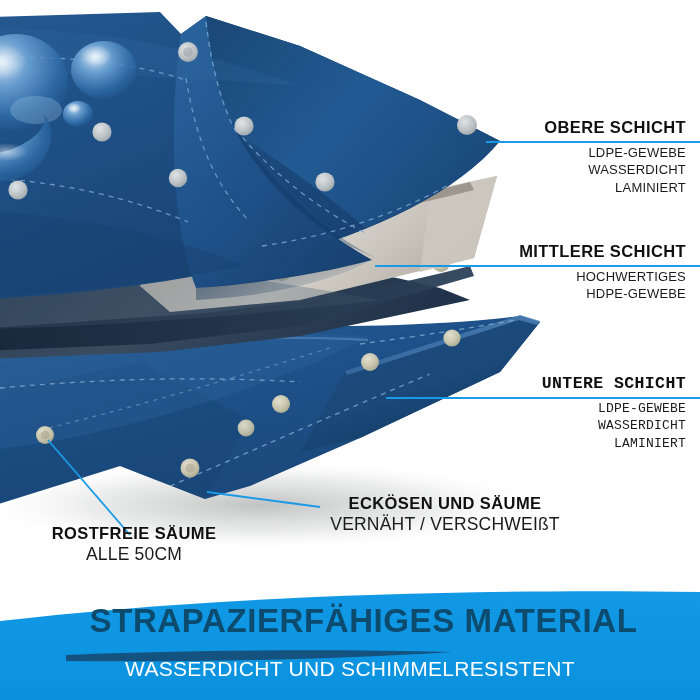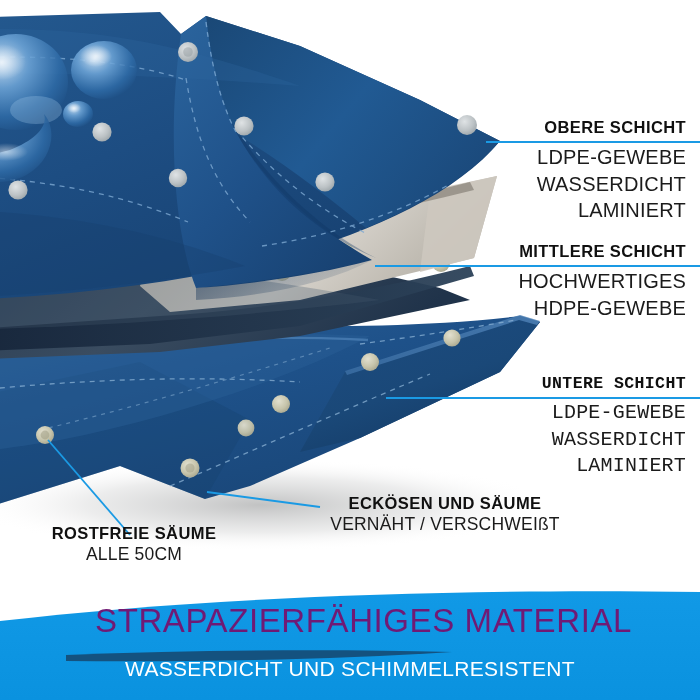--- a/index.html
+++ b/index.html
@@ -40,21 +40,21 @@
     line-height: 1.16;
     white-space: nowrap;
   }
   .callout-rule {
     height: 2px;
     background: #1a9ae4;
     margin-top: 3px;
     margin-bottom: 2px;
   }
   .callout-body {
-    font-size: 20px;
+    font-size: 13px;
     font-weight: 400;
     color: #1b1b1b;
     line-height: 1.33;
     letter-spacing: 0.2px;
     white-space: nowrap;
   }
 
   
   .ground-label {
     position: absolute;
@@ -81,22 +81,22 @@
   #banner-text {
     position: absolute;
     left: 0;
     top: 604px;
     width: 700px;
     text-align: center;
     pointer-events: none;
   }
   #banner-title {
     font-size: 33px;
-    font-weight: 400;
-    color: #701a75;
+    font-weight: 700;
+    color: #0c4a6e;
     letter-spacing: 0.6px;
     line-height: 1.06;
     white-space: nowrap;
     margin-left: 27px;
   }
   #banner-subtitle {
     font-size: 21px;
     font-weight: 400;
     color: #ffffff;
     letter-spacing: 0.3px;

